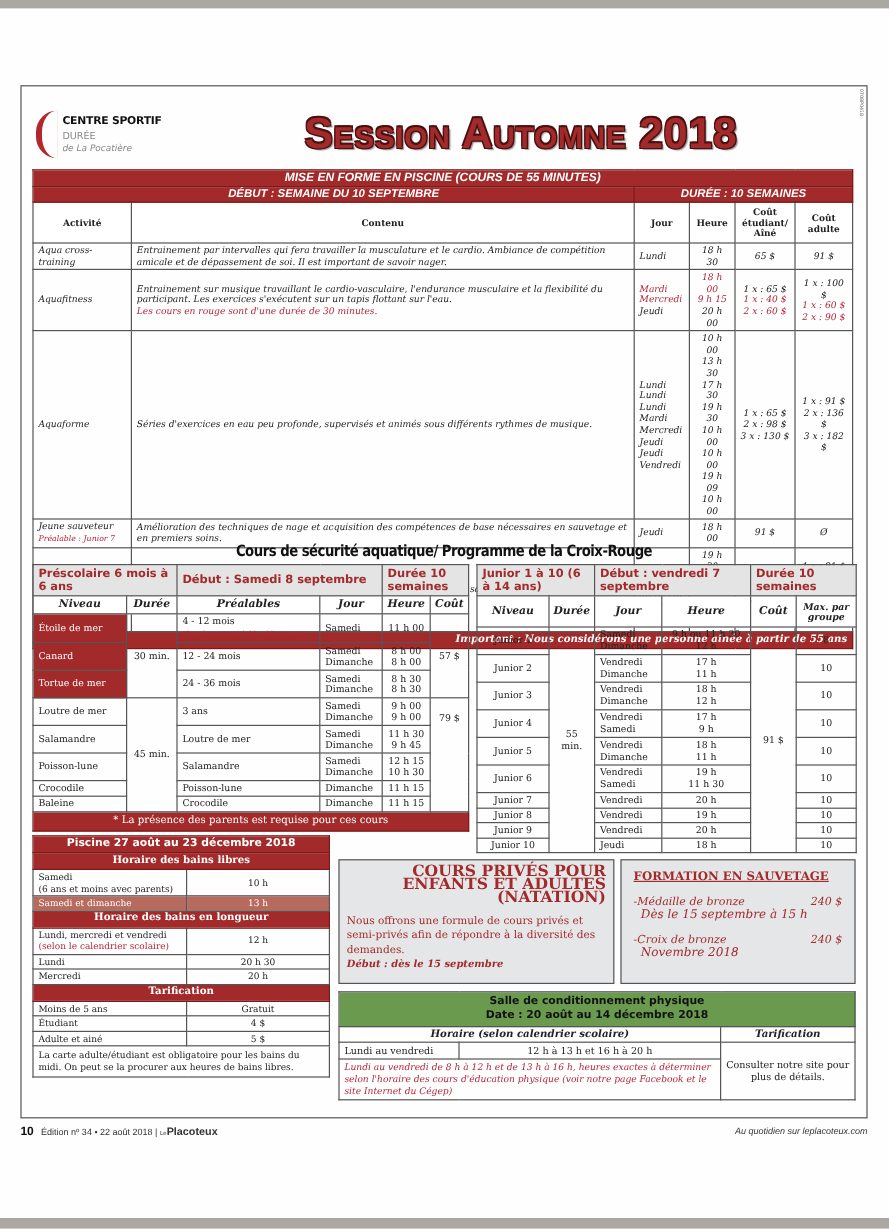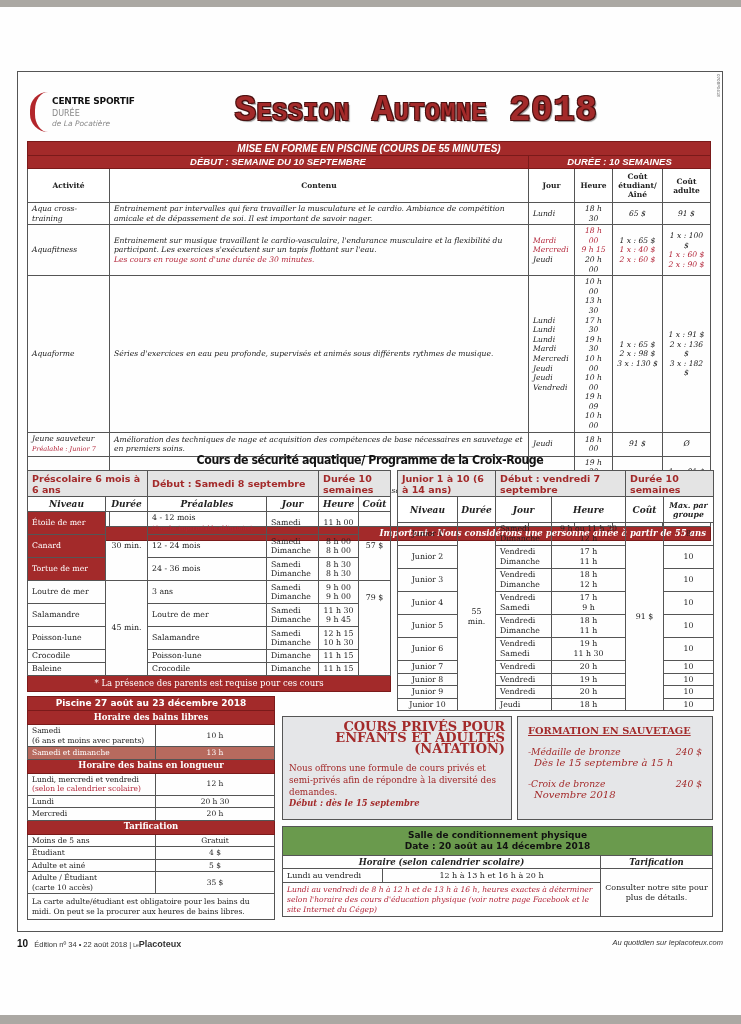--- a/index.html
+++ b/index.html
@@ -9,21 +9,21 @@
   .frame { position: absolute; left: 17px; top: 71px; width: 706px; height: 861px; border: 1.5px solid #555; }
   .sidecode { position: absolute; left: 716px; top: 74px; font-size: 4px; writing-mode: vertical-rl; color: #666; font-family: "DejaVu Sans", sans-serif; }
 
   
   .logo { position: absolute; left: 30px; top: 92px; width: 120px; height: 42px; }
   .logo .arc { position: absolute; left: 0; top: 0; width: 18px; height: 40px; border-left: 5px solid #b3262b; border-radius: 20px 0 0 20px; }
   .logo .l1 { position: absolute; left: 22px; top: 4px; font-family: "DejaVu Sans", sans-serif; font-weight: bold; font-size: 9px; color: #111; letter-spacing: -0.2px; }
   .logo .l2 { position: absolute; left: 22px; top: 17px; font-family: "DejaVu Sans", sans-serif; font-size: 8px; color: #888; }
   .logo .l3 { position: absolute; left: 22px; top: 27px; font-family: "DejaVu Sans", sans-serif; font-size: 7.5px; color: #888; font-style: italic; }
 
-  .title { position: absolute; left: 196px; top: 90px; width: 440px; text-align: center; font-family: Liberation Mono, monospace; font-weight: bold; font-size: 36px; color: #a32a2a; letter-spacing: 0.5px; text-shadow: 1px 1px 0 #4a1010, -1px -1px 0 #4a1010, 1px -1px 0 #4a1010, -1px 1px 0 #4a1010, 2px 2px 1px #999; font-variant: small-caps; }
+  .title { position: absolute; left: 214px; top: 90px; width: 440px; text-align: center; font-family: Liberation Sans, sans-serif; font-weight: bold; font-size: 36px; color: #a32a2a; letter-spacing: 0.5px; text-shadow: 1px 1px 0 #4a1010, -1px -1px 0 #4a1010, 1px -1px 0 #4a1010, -1px 1px 0 #4a1010, 2px 2px 1px #999; font-variant: small-caps; }
 
   table { border-collapse: collapse; }
   td, th { border: 1px solid #555; }
 
   
   .main { position: absolute; left: 27px; top: 141px; width: 684px; font-size: 7.6px; }
   .main .hdr1 td { background: #a32a2a; color: #fff; font-family: "Liberation Sans", sans-serif; font-weight: bold; text-align: center; font-size: 10px; height: 14px; border-color: #7a1a1a; }
   .main .hdr2 td { background: #a32a2a; color: #fff; font-family: "Liberation Sans", sans-serif; font-weight: bold; text-align: center; font-size: 9.5px; height: 13px; border-color: #7a1a1a; }
   .main th { font-weight: bold; font-size: 7.5px; text-align: center; height: 34px; background: #fff; }
   .main td { padding: 1px 4px; vertical-align: middle; line-height: 9.6px; font-style: italic; }
@@ -366,24 +366,20 @@
   </tr>
   <tr>
     <td>Étudiant</td>
     <td style="text-align:center">4 $</td>
   </tr>
   <tr>
     <td>Adulte et ainé</td>
     <td style="text-align:center">5 $</td>
   </tr>
   <tr>
-    <td><span>Adulte / Étudiant</span><br><span>(carte 10 accès)</span></td>
-    <td style="text-align:center">35 $</td>
-  </tr>
-  <tr>
         <td colspan="2" style="padding:3px 4px">La carte adulte/étudiant est obligatoire pour les bains du midi. On peut se la procurer aux heures de bains libres.</td>
       </tr>
 </tbody>
   </table>
 
 <div class="priv">
   <div class="t">COURS PRIVÉS POUR ENFANTS ET ADULTES</div>
   <div class="t">(NATATION)</div>
   <div class="b">Nous offrons une formule de cours privés et semi-privés afin de répondre à la diversité des demandes.</div>
   <div class="d">Début : dès le 15 septembre</div>

